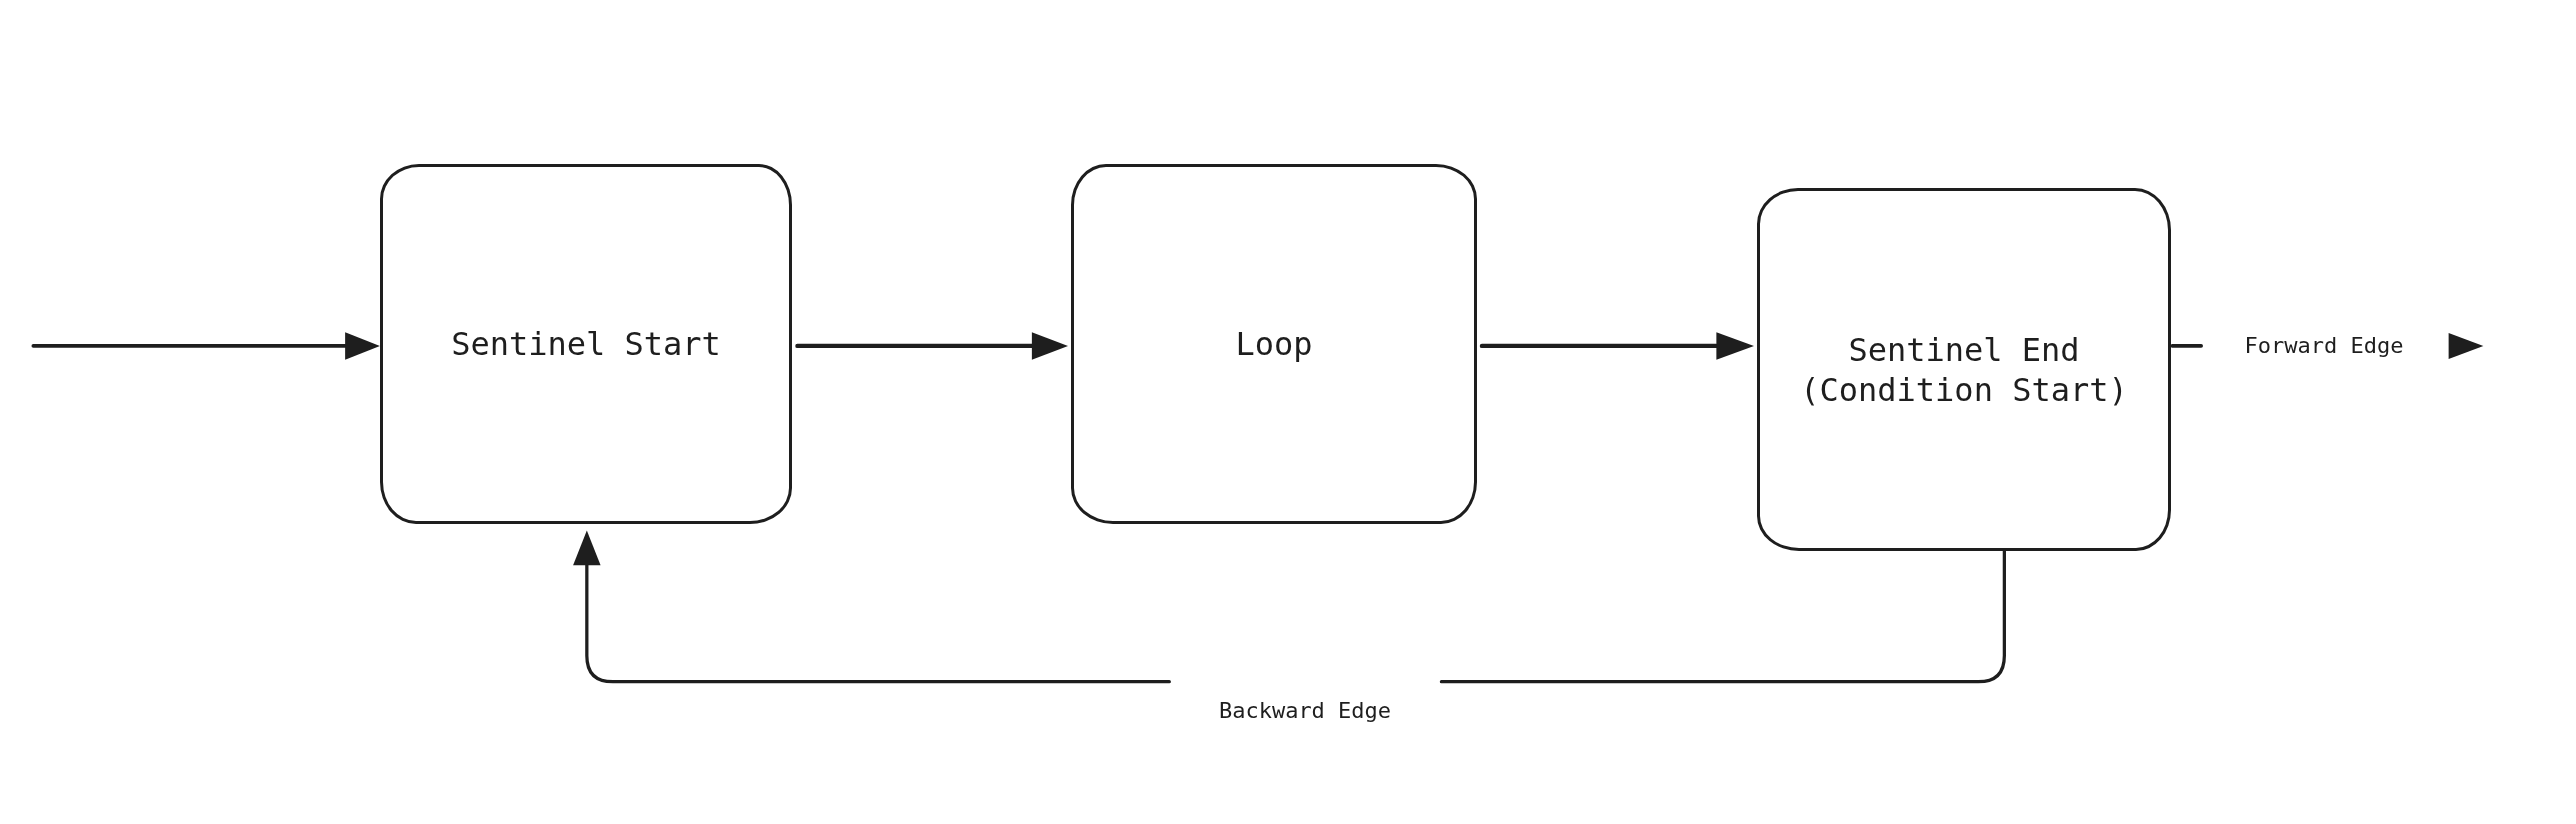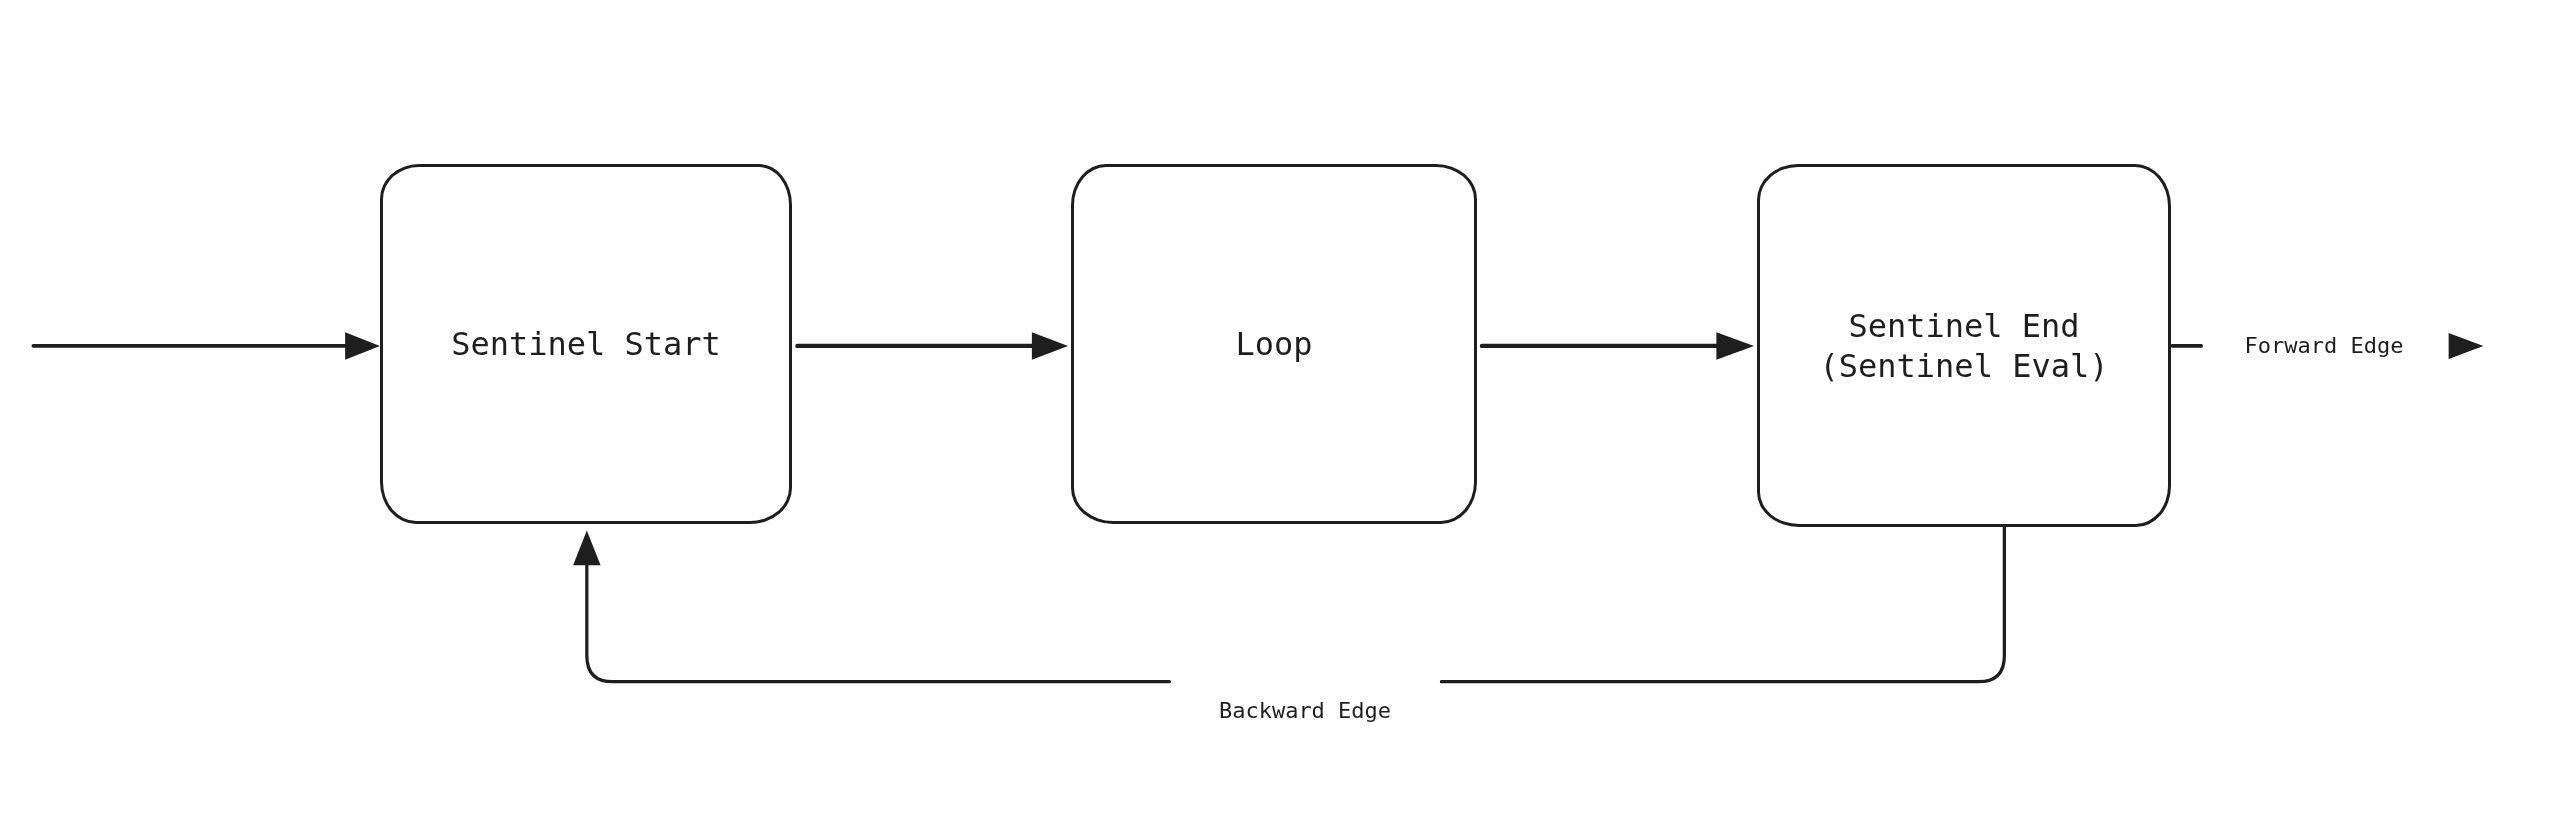--- a/index.html
+++ b/index.html
@@ -39,21 +39,21 @@
     display: flex;
     align-items: center;
     justify-content: center;
     text-align: center;
     font-size: 32px;
     line-height: 1.25;
   }
   
   .node.n1 { border-radius: 39px 33px 42px 36px / 35px 41px 36px 42px; }
   .node.n2 { border-radius: 35px 41px 36px 42px / 41px 35px 42px 36px; }
-  .node.n3 { border-radius: 41px 36px 35px 42px / 36px 42px 41px 35px; }
+  .node.n3 { border-radius: 41px 36px 35px 42px / 36px 42px 41px 35px; margin-top: 24px; }
   .node-label { display: block; }
   .edge-label {
     position: absolute;
     transform: translate(-50%, -50%);
     font-size: 22px;
     white-space: nowrap;
     line-height: 1;
   }
 </style>
 </head>
@@ -98,21 +98,21 @@
 
   <div class="node n2" style="left:1071px; top:164px; width:406px; height:360px;">
     <div>
       <span class="node-label">Loop</span>
     </div>
   </div>
 
   <div class="node n3" style="left:1757px; top:164px; width:414px; height:363px;">
     <div>
       <span class="node-label">Sentinel End</span>
-      <span class="node-label">(Sentinel Eval)</span>
+      <span class="node-label">(Condition Start)</span>
     </div>
   </div>
 
   <div class="edge-label" style="left:2324px; top:346px;">Forward Edge</div>
 
   <div class="edge-label" style="left:1305px; top:688px;margin-top:23px;">Backward Edge</div>
 
 </div>
 
 

